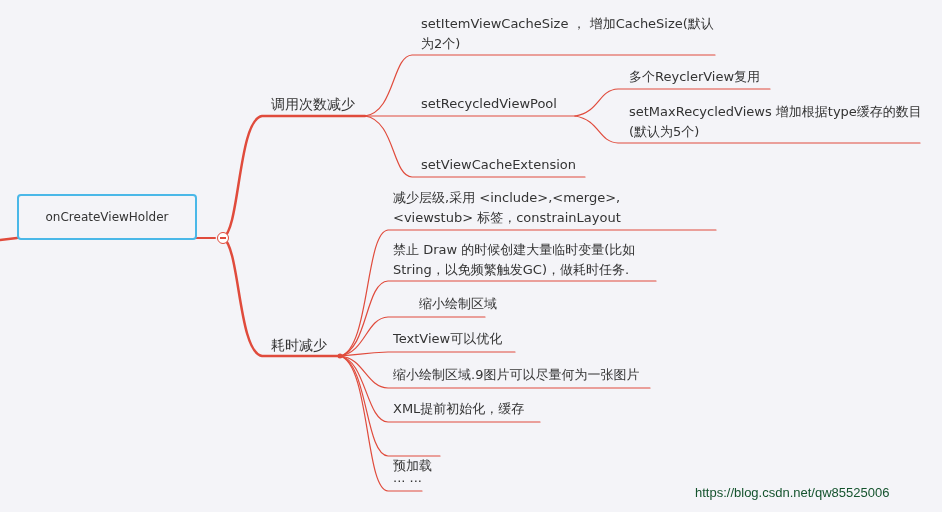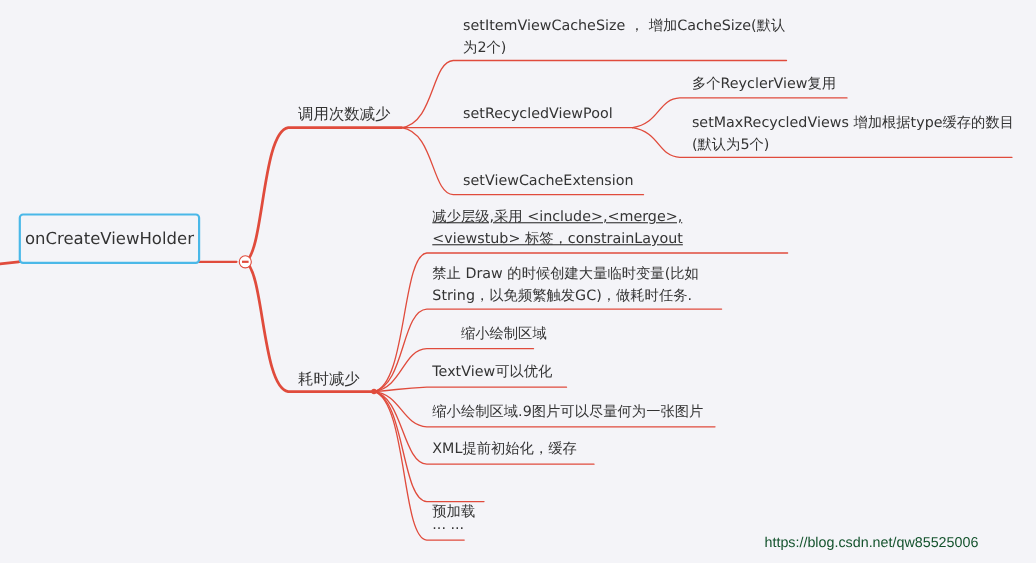--- a/index.html
+++ b/index.html
@@ -9,24 +9,24 @@
     font-family: "DejaVu Sans", "Liberation Sans", sans-serif;
     color: #333;
   }
   svg.links { position: absolute; left: 0; top: 0; }
   .node {
     position: absolute; font-size: 13px; line-height: 20px; color: #333;
     white-space: nowrap;
   }
   .node.wrap { white-space: normal; }
   .root {
-    position: absolute; left: 17px; top: 194px; width: 165px; height: 46px;
+    position: absolute; left: 17px; top: 194px; width: 180px; height: 46px;
     border: 2px solid #4ab8e8; border-radius: 4px; box-sizing: border-box;
     display: flex; align-items: center; justify-content: center;
-    font-size: 15px; color: #333; background: #f4f4f8;
+    font-size: 12px; color: #333; background: #f4f4f8;
   }
   .collapse {
     position: absolute; left: 217px; top: 232px; width: 12px; height: 12px;
     border: 1.5px solid #e04b3c; border-radius: 50%; box-sizing: border-box;
     background: #fff;
   }
   .collapse::after {
     content: ""; position: absolute; left: 2px; right: 2px; top: 4px; height: 1.5px; background: #e04b3c;
   }
   .watermark {
@@ -73,21 +73,21 @@
 <div class="collapse"></div>
 
 <div class="node" style="left:271px; top:94px; font-size:14px;">调用次数减少</div>
 <div class="node wrap" style="left:421px; top:14px; width:300px;">setItemViewCacheSize ， 增加CacheSize(默认为2个)</div>
 <div class="node" style="left:421px; top:94px;text-align:center;">setRecycledViewPool</div>
 <div class="node" style="left:629px; top:67px;">多个ReyclerView复用</div>
 <div class="node wrap" style="left:629px; top:102px; width:300px;">setMaxRecycledViews 增加根据type缓存的数目(默认为5个)</div>
 <div class="node" style="left:421px; top:155px;">setViewCacheExtension</div>
 
 <div class="node" style="left:271px; top:335px; font-size:14px;">耗时减少</div>
-<div class="node wrap" style="left:393px; top:188px; width:310px;text-decoration:underline;">减少层级,采用 &lt;include&gt;,&lt;merge&gt;, &lt;viewstub&gt; 标签，constrainLayout</div>
+<div class="node wrap" style="left:393px; top:188px; width:310px;">减少层级,采用 &lt;include&gt;,&lt;merge&gt;, &lt;viewstub&gt; 标签，constrainLayout</div>
 <div class="node wrap" style="left:393px; top:240px; width:280px;">禁止 Draw 的时候创建大量临时变量(比如String，以免频繁触发GC)，做耗时任务.</div>
 <div class="node" style="left:393px; top:294px;margin-left:26px;">缩小绘制区域</div>
 <div class="node" style="left:393px; top:329px;">TextView可以优化</div>
 <div class="node" style="left:393px; top:365px;">缩小绘制区域.9图片可以尽量何为一张图片</div>
 <div class="node" style="left:393px; top:399px;">XML提前初始化，缓存</div>
 <div class="node" style="left:393px; top:456px;">预加载</div>
 <div class="node" style="left:393px; top:468px;">... ...</div>
 
 <div class="watermark">https://blog.csdn.net/qw85525006</div>
 

